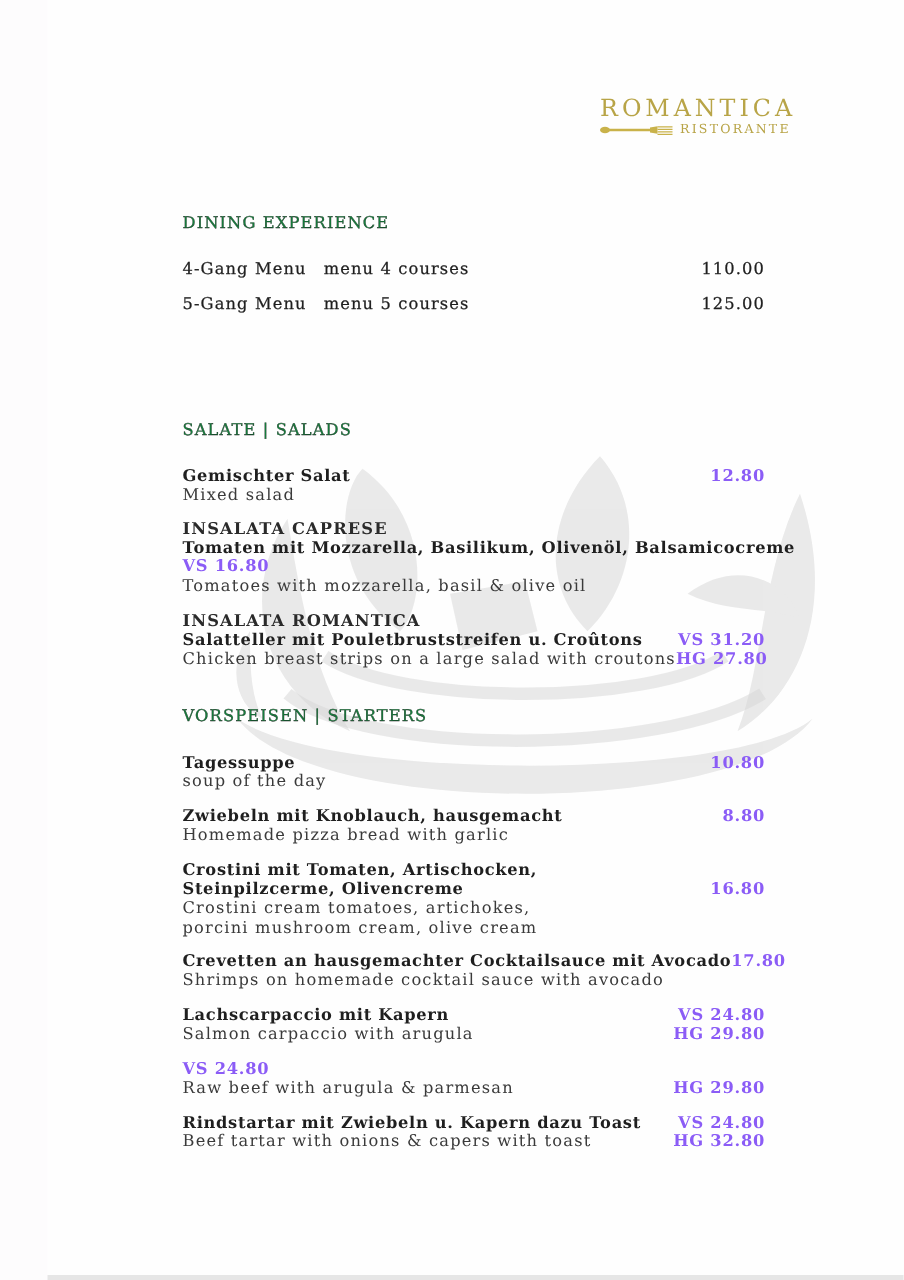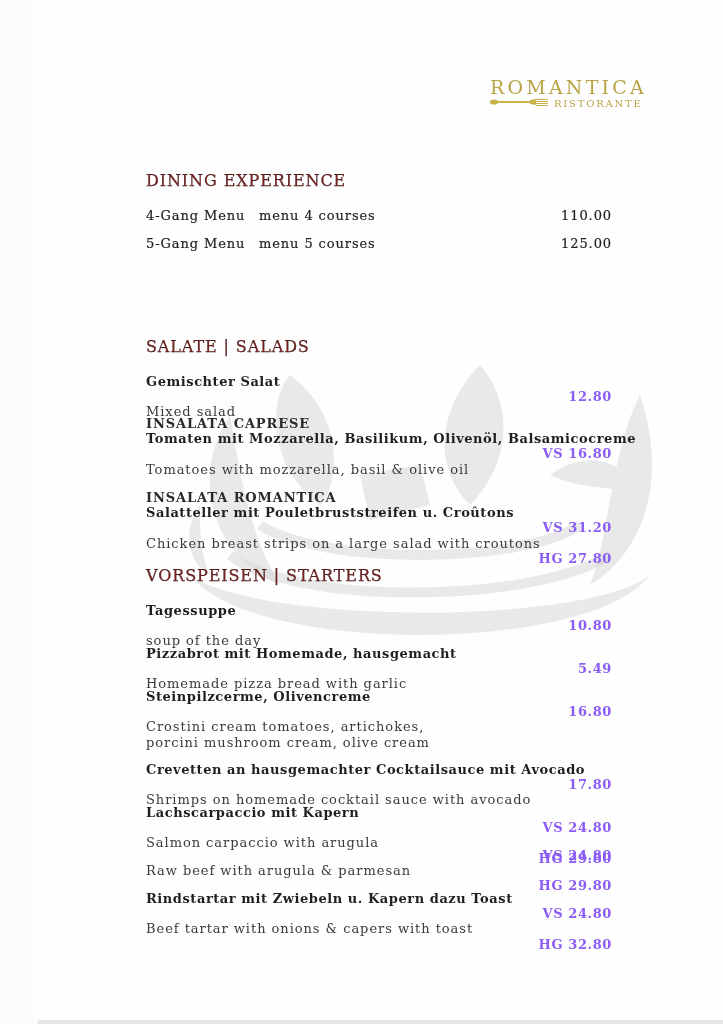--- a/index.html
+++ b/index.html
@@ -39,34 +39,34 @@
       position: absolute;
       left: 170px; top: 355px;
       width: 500px; height: 300px;
       opacity: 1;
       pointer-events: none;
     }
 
     
     .logo {
       position: absolute;
-      left: 490px; top: 76px;
+      left: 480px; top: 76px;
       width: 160px;
       color: #b8a447;
     }
     .logo-title {
       font-family: "DejaVu Serif", serif;
       font-size: 19px;
       letter-spacing: 3.2px;
       line-height: 22px;
       white-space: nowrap;
     }
     .logo-sub-row {
       display: flex;
-      align-items: flex-start;
+      align-items: center;
       margin-top: 0px;
       height: 12px;
     }
     .logo-fork {
       width: 60px; height: 8px;
       margin-right: 4px;
     }
     .logo-sub {
       font-family: "DejaVu Serif", serif;
       font-size: 10px;
@@ -77,39 +77,38 @@
 
     
     .content {
       position: absolute;
       left: 146px; top: 0;
       width: 466px;
     }
     .section-title {
       position: absolute;
       left: 0;
-      font-size: 16px;
+      font-size: 13px;
       font-weight: normal;
       letter-spacing: 0.9px;
-      color: #7f1d1d;
+      color: #15803d;
       white-space: nowrap;
       -webkit-text-stroke: 0.25px #1c1c1c;
     }
     .row {
       position: absolute;
       left: 0; width: 466px;
       font-size: 13px;
       line-height: 15.2px;
       letter-spacing: 0.7px;
     }
     .line {
       display: flex;
       justify-content: space-between;
       white-space: nowrap;
-      flex-direction: column;
     }
     .de {
       font-weight: bold;
       color: #1f1f1f;
       letter-spacing: 0.55px;
     }
     .en {
       color: #3a3a3a;
       letter-spacing: 0.95px;
     }
@@ -241,29 +240,32 @@
         <span class="de">Tagessuppe</span>
         <span class="price bold">10.80</span>
       </div>
       <div class="line">
           <span class="en">soup of the day</span>
         </div>
     </div>
 
     <div class="row" style="top:646px">
       <div class="line">
-        <span class="de">Pizzabrot mit Homemade, hausgemacht</span>
-        <span class="price bold">5.49</span>
+        <span class="de">Zwiebeln mit Knoblauch, hausgemacht</span>
+        <span class="price bold">8.80</span>
       </div>
       <div class="line">
           <span class="en">Homemade pizza bread with garlic</span>
         </div>
     </div>
 
     <div class="row" style="top:689px">
+      <div class="line">
+          <span class="de">Crostini mit Tomaten, Artischocken,</span>
+        </div>
       <div class="line">
         <span class="de">Steinpilzcerme, Olivencreme</span>
         <span class="price bold">16.80</span>
       </div>
       <div class="line">
           <span class="en">Crostini cream tomatoes, artichokes,</span>
         </div>
       <div class="line">
           <span class="en">porcini mushroom cream, olive cream</span>
         </div>

